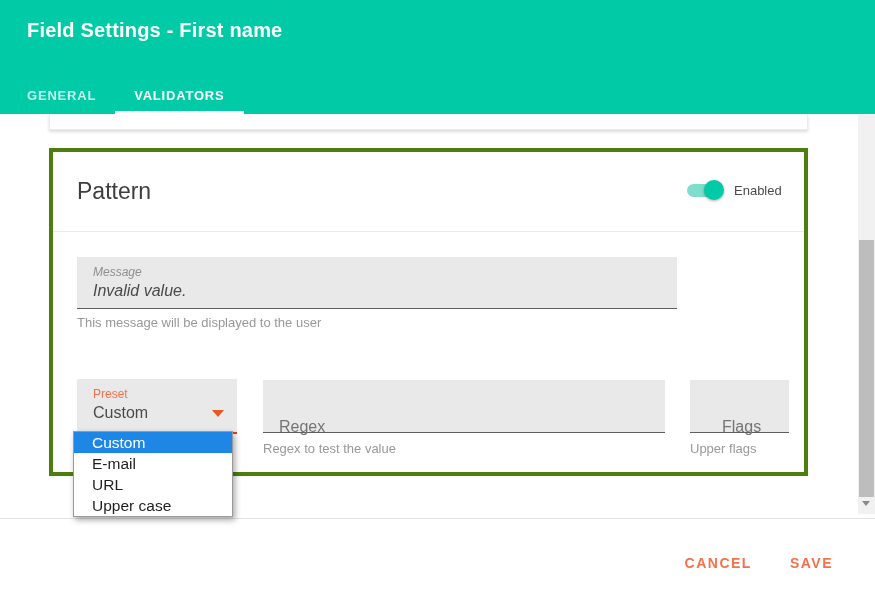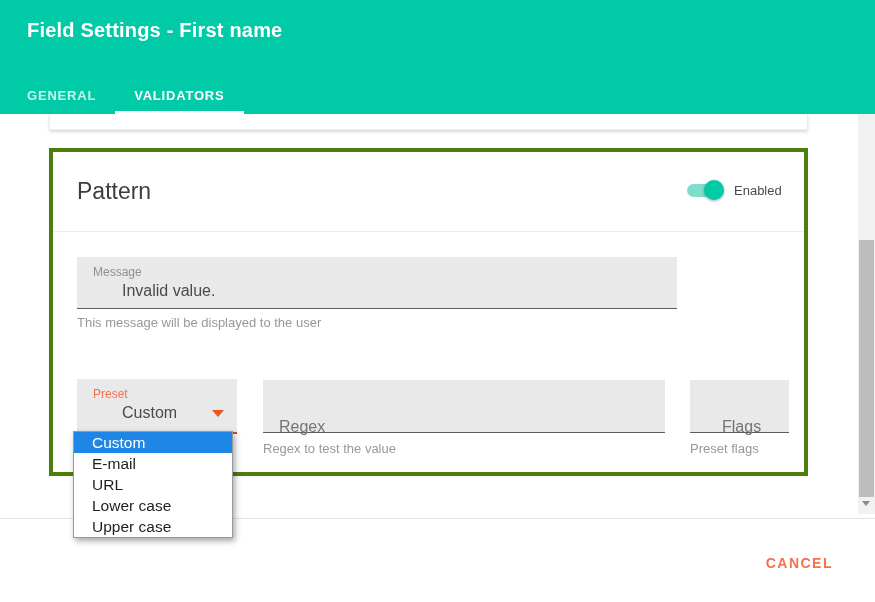--- a/index.html
+++ b/index.html
@@ -24,24 +24,24 @@
   .pattern-title { position:absolute; left:24px; top:26px; font-size:23px; font-weight:400; color:#3d3d3d; }
 
   .toggle-group { position:absolute; left:634px; top:31px; display:flex; align-items:center; gap:13px;justify-content:center; }
   .toggle { position:relative; width:34px; height:13px; border-radius:7px; background:#7fdecb; cursor:pointer; }
   .toggle-knob { position:absolute; right:-3px; top:-4px; width:20px; height:20px; border-radius:50%; background:#00cba6; box-shadow:0 1px 3px rgba(0,0,0,0.35); }
   .toggle-label { font-size:13px; color:#4a4a4a; }
 
   .divider { position:absolute; left:0; top:79px; width:100%; height:1px; background:#ececec; }
 
   .field-box { background:#e9e9e9; padding:8px 0 0 16px; }
-  .msg-box { position:absolute; left:24px; top:105px; width:600px; height:52px; border-bottom:1px solid #5e5e5e; }
+  .msg-box { position:absolute; left:24px; top:105px; width:600px; height:52px; border-bottom:1px solid #5e5e5e;font-style:italic; }
   .field-label { font-size:12px; color:#8f8f8f; }
   .field-label.accent { color:#f4714c; }
-  .field-value { font-size:16px; color:#4a4a4a; margin-top:3px;margin-left:29px; }
+  .field-value { font-size:16px; color:#4a4a4a; margin-top:3px; }
   .field-placeholder { font-size:16px; color:#757575;margin-top:34px; }
   .helper { position:absolute; font-size:13px; color:#989898; }
   .msg-helper { left:24px; top:163px; }
 
   .preset-box { position:absolute; left:24px; top:227px; width:160px; height:55px; border-bottom:2px solid #d44a1e; cursor:pointer; }
   .preset-arrow { position:absolute; right:13px; top:31px; width:0; height:0; border-left:6px solid transparent; border-right:6px solid transparent; border-top:7px solid #e8571f; }
 
   .regex-box { position:absolute; left:210px; top:228px; width:402px; height:53px; border-bottom:1px solid #5e5e5e; display:flex; align-items:center; padding-left:16px; cursor:text; }
   .flags-box { position:absolute; left:637px; top:228px; width:99px; height:53px; border-bottom:1px solid #5e5e5e; display:flex; align-items:center; padding-left:32px; cursor:text; }
   .regex-helper { left:210px; top:289px; }
@@ -103,34 +103,34 @@
     </div>
 
     <div class="field-box regex-box">
       <span class="field-placeholder">Regex</span>
     </div>
     <div class="helper regex-helper">Regex to test the value</div>
 
     <div class="field-box flags-box">
       <span class="field-placeholder">Flags</span>
     </div>
-    <div class="helper flags-helper">Preset flags</div>
+    <div class="helper flags-helper">Upper flags</div>
   </div>
 
   <ul class="dropdown">
     <li class="selected">Custom</li>
     <li>E-mail</li>
     <li>URL</li>
-    <li>Lower case</li>
     <li>Upper case</li>
   </ul>
 
   <div class="footer-divider"></div>
   <div class="footer-actions">
     <button class="text-btn">CANCEL</button>
+    <button class="text-btn">SAVE</button>
   </div>
 
   <div class="scrollbar">
     <div class="scroll-thumb"></div>
     <div class="scroll-down"></div>
   </div>
 
 </div>
 
 </body></html>

